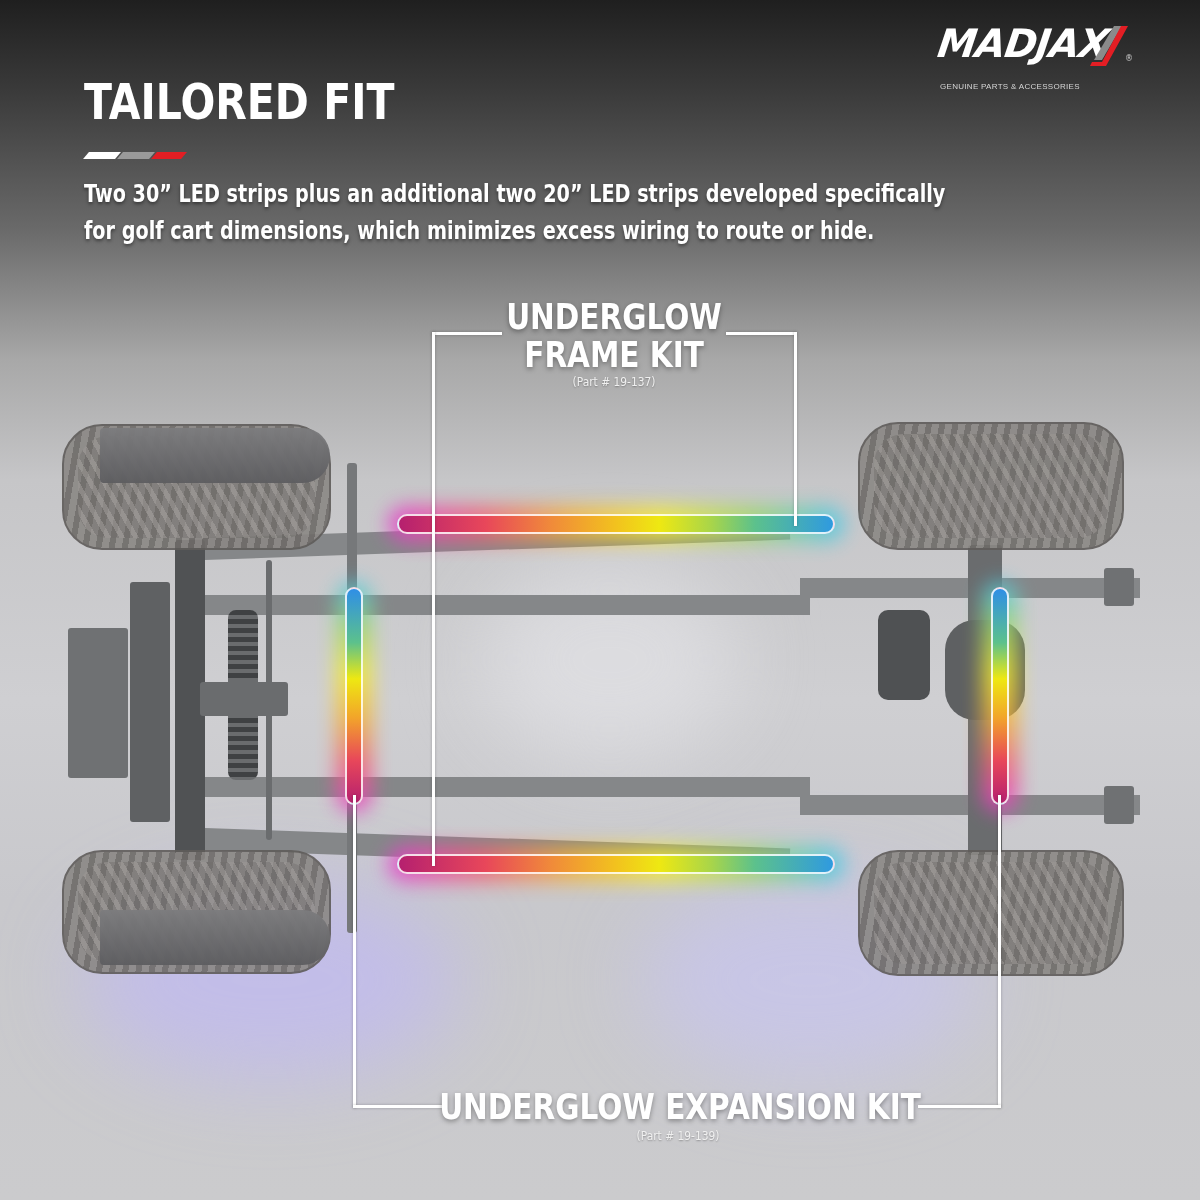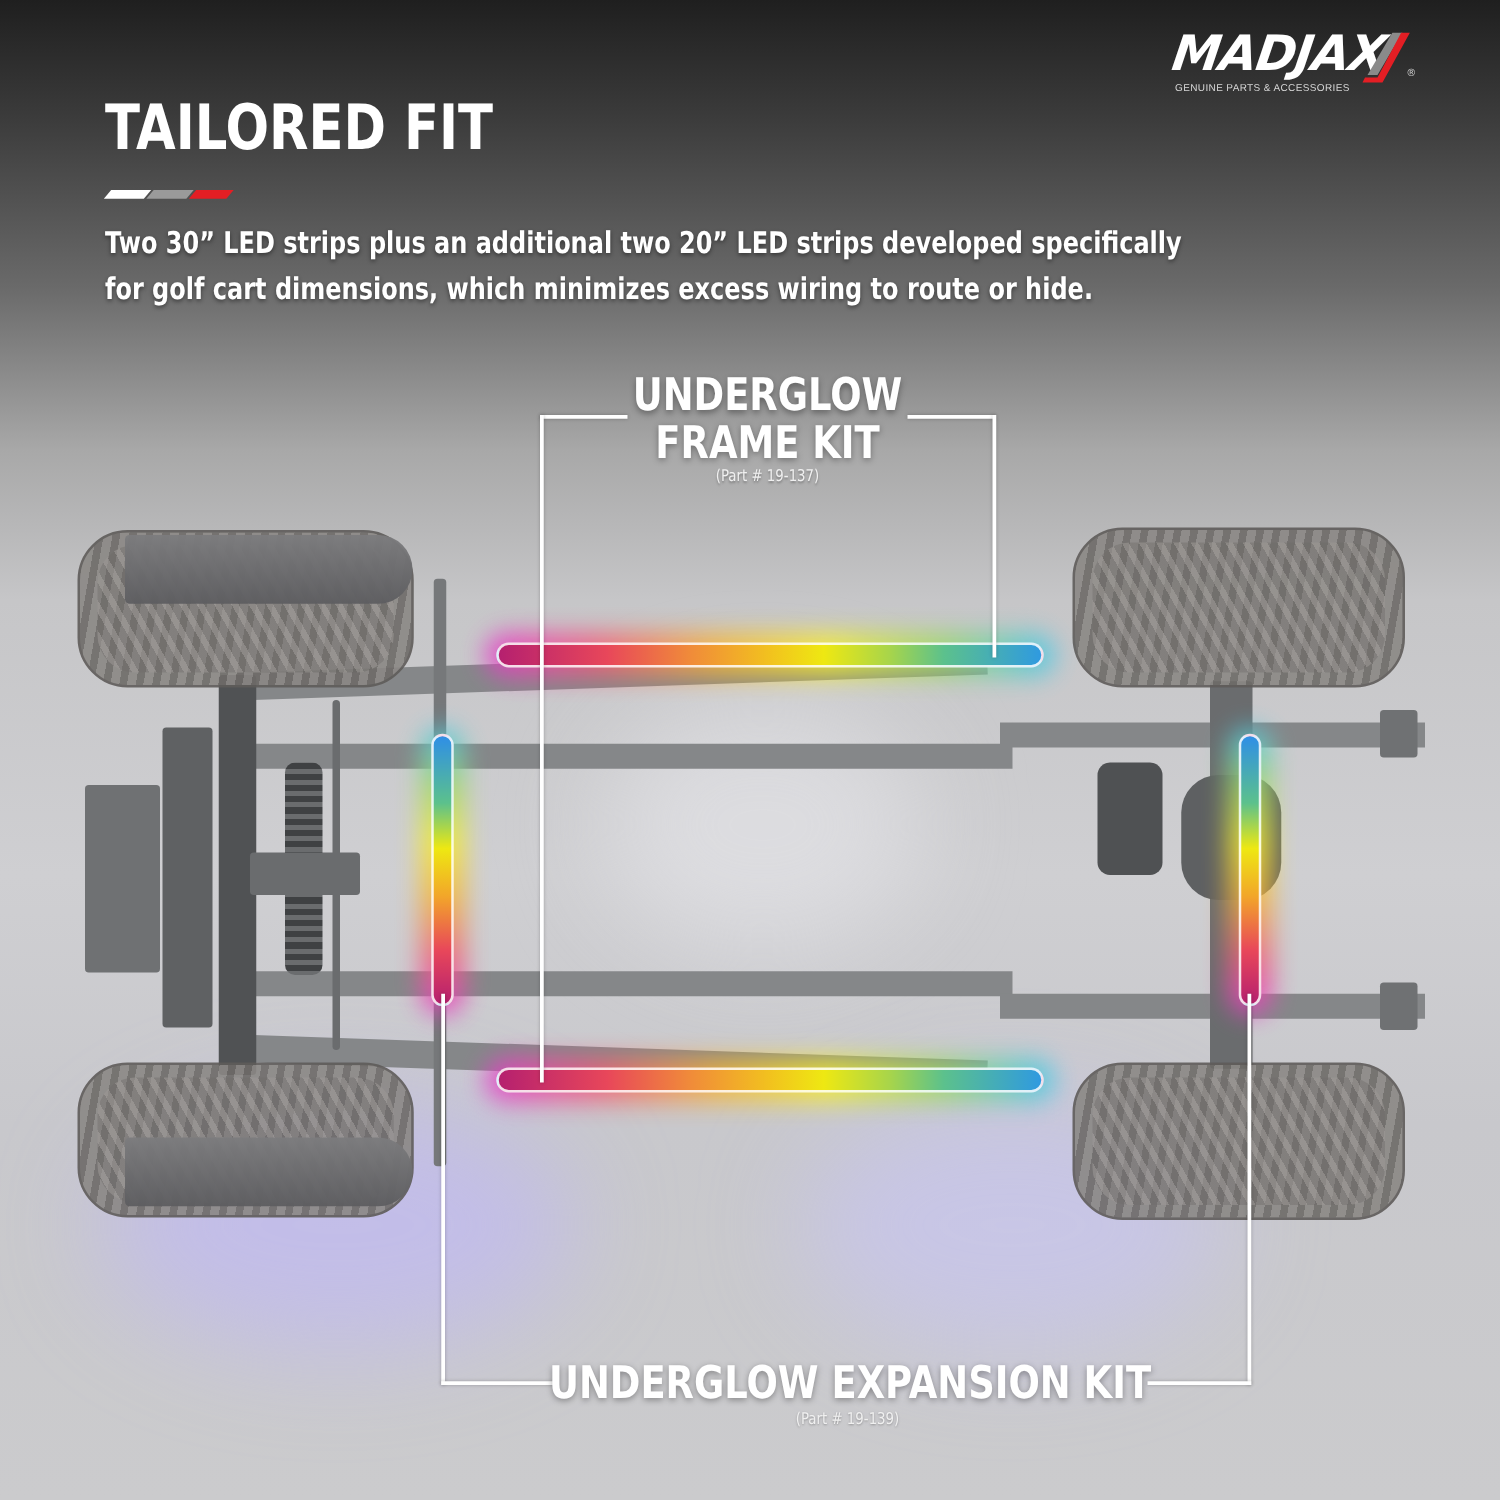--- a/index.html
+++ b/index.html
@@ -10,21 +10,21 @@
   }
   .abs { position: absolute; }
   .bg-blob { position: absolute; border-radius: 50%; filter: blur(40px); }
   .logo { left: 938px; top: 22px; width: 230px; height: 60px; }
   .logo-word {
     position: absolute; left: 0; top: 0; font-family: "DejaVu Sans", sans-serif;
     font-weight: bold; font-style: italic; font-size: 39px; letter-spacing: -1px;
     color: #ffffff; transform: skewX(-8deg); line-height: 44px;
   }
   .logo-tag {
-    position: absolute; left: 2px; top: 44px; font-family: "Liberation Sans", sans-serif;
+    position: absolute; left: 2px; top: 60px; font-family: "Liberation Sans", sans-serif;
     font-size: 8px; color: #d6d6d6; letter-spacing: 0.3px; white-space: nowrap;
   }
   .logo-reg { position: absolute; left: 187px; top: 32px; font-size: 8px; color: #cfcfcf; }
   .title {
     left: 84px; top: 70px; font-family: "DejaVu Sans", sans-serif; font-weight: bold;
     font-size: 50px; color: #ffffff; letter-spacing: 0px; transform: scaleX(0.82);
     transform-origin: left top; line-height: 64px; white-space: nowrap;
   }
   .accent { left: 84px; top: 152px; height: 7px; width: 100px; }
   .accent span { position: absolute; top: 0; height: 7px; transform: skewX(-40deg); }

